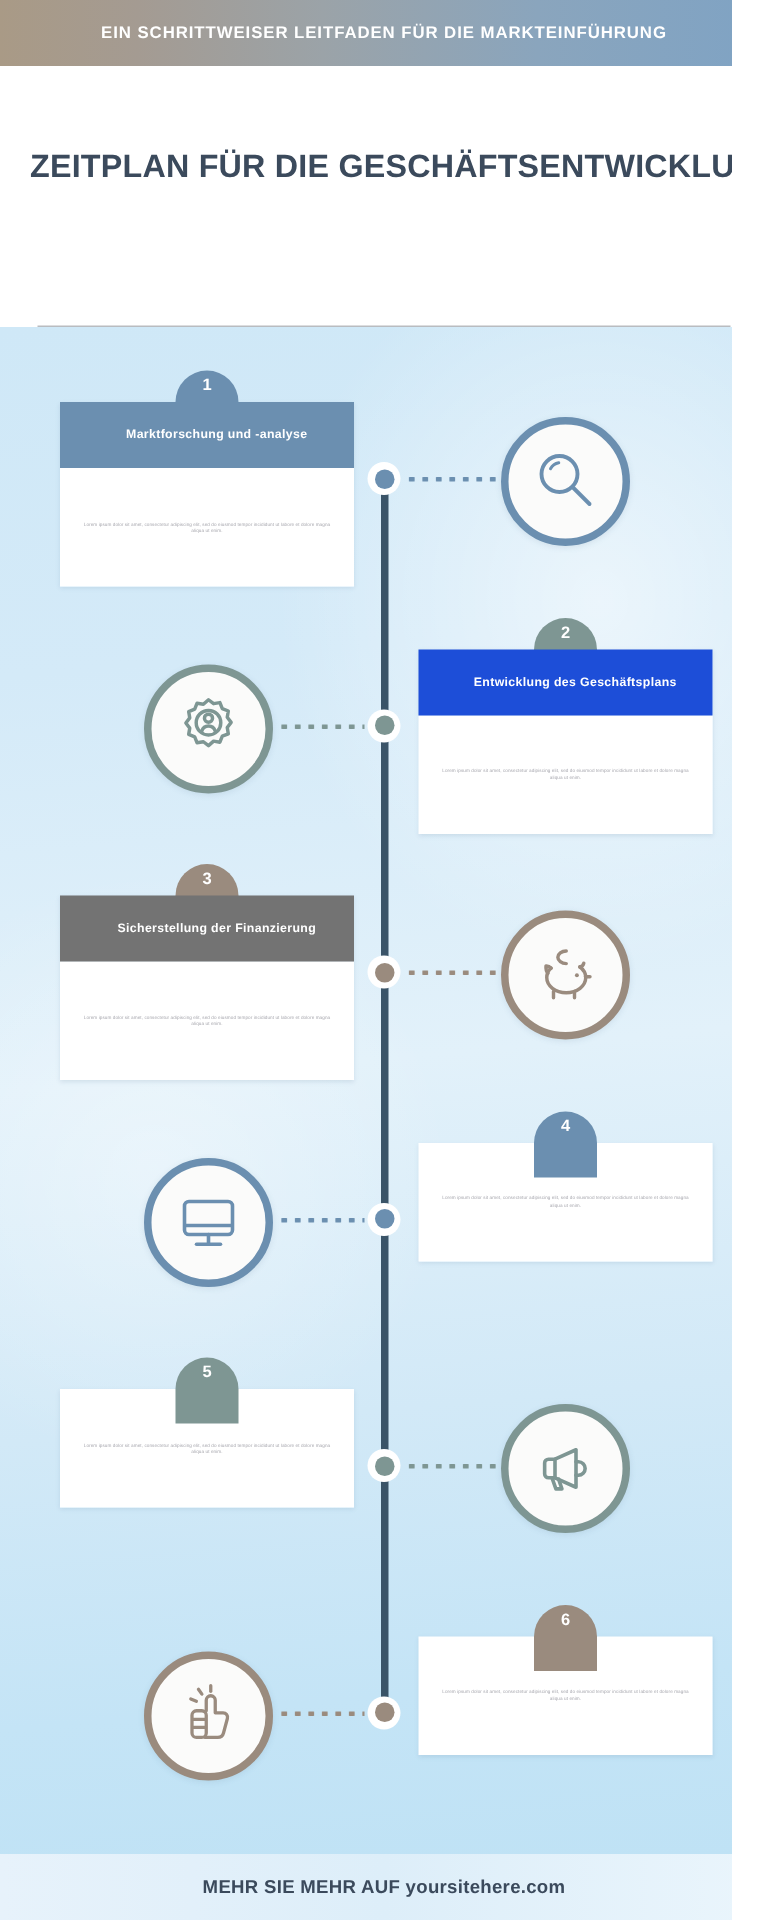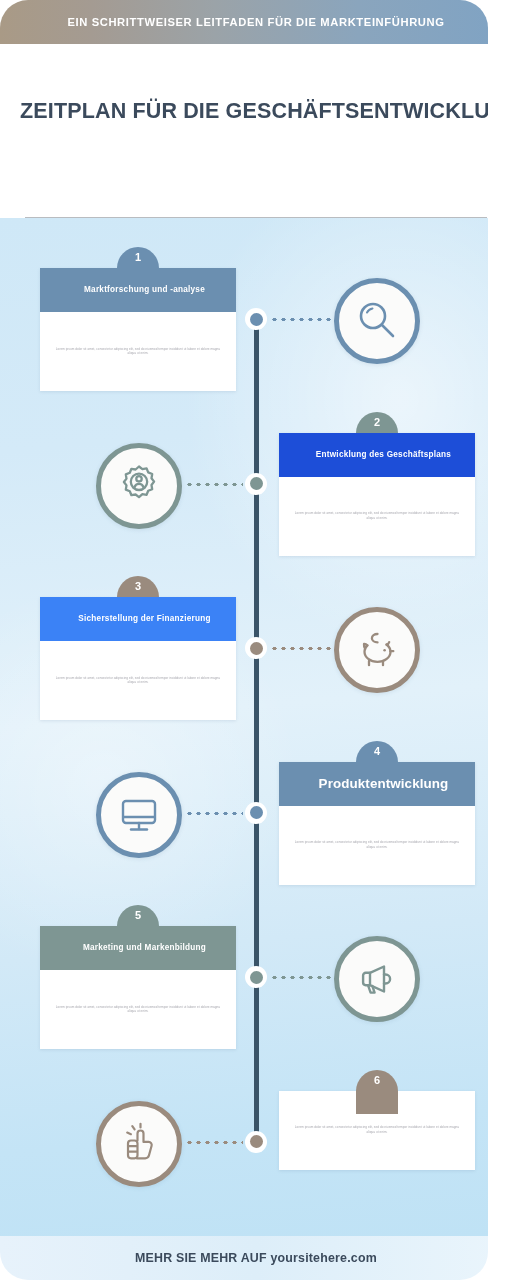--- a/index.html
+++ b/index.html
@@ -2,21 +2,21 @@
 <html><head>
 <meta charset="utf-8">
 <style>
   html,body{margin:0;padding:0;}
   body{
     width:512px;height:1280px;
     font-family:"Liberation Sans", sans-serif;
     background:#ffffff;
     overflow:hidden;
   }
-  .page{position:relative;width:488px;height:1280px;overflow:hidden;border-radius:28px;}
+  .page{position:relative;width:488px;height:1280px;overflow:hidden;}
 
   
   .banner{
     position:absolute;left:0;top:0;width:512px;height:44px;
     background:linear-gradient(90deg,#a99a86 0%,#a49b92 18%,#9ba3a8 42%,#8aa5bd 70%,#7fa3c4 100%);
     display:flex;align-items:center;justify-content:center;
   }
   .banner-text{
     color:#ffffff;font-size:11.2px;font-weight:bold;letter-spacing:.62px;
     text-align:center;white-space:nowrap;
@@ -207,21 +207,21 @@
         <div class="dot" style="top: 472.5px; left: 245px;">
           <i style="background:#7e9693"></i>
         </div>
         <div class="dotline" style="top: 482.5px; color: rgb(126, 150, 147); left: 185px; width: 58px;"></div>
       </div>
       <div class="step" style="top: 0px;">
         <div class="card left" style="top: 597px;">
           <div class="numbadge" style="background:#9a8b7e">
        <span>3</span>
      </div>
-     <div class="card-head " style="background:#3b82f6">
+     <div class="card-head " style="background:#737373">
        <div class="htxt">Sicherstellung der Finanzierung</div>
      </div>
      <div class="card-body">
        <div class="ph">Lorem ipsum dolor sit amet, consectetur adipiscing elit, sed do eiusmod tempor incididunt ut labore et dolore magna aliqua ut enim.</div>
      </div>
         </div>
         <div class="iconcircle right" style="top: 607px; border: 5px solid rgb(154, 139, 126);">
           <span>
             <svg viewBox="0 0 48 48" fill="none" stroke="#9a8b7e" stroke-width="2.3" stroke-linecap="round" stroke-linejoin="round">
               <path d="M33.5 18.5c2.4 1.8 4 4.4 4 7.2 0 5.6-5.8 10.1-13 10.1S11.5 31.3 11.5 25.7c0-2.4 1.1-4.6 2.9-6.3"></path>
@@ -237,23 +237,20 @@
         <div class="dot" style="top: 637px; left: 245px;">
           <i style="background:#9a8b7e"></i>
         </div>
         <div class="dotline" style="top: 647px; color: rgb(154, 139, 126); left: 270px; width: 62px;"></div>
       </div>
       <div class="step" style="top: 0px;">
         <div class="card right" style="top: 761.5px;">
           <div class="numbadge" style="background:#6b8fb0">
        <span>4</span>
      </div>
-     <div class="card-head big" style="background:#6b8fb0">
-       <div class="htxt">Produktentwicklung</div>
-     </div>
      <div class="card-body">
        <div class="ph">Lorem ipsum dolor sit amet, consectetur adipiscing elit, sed do eiusmod tempor incididunt ut labore et dolore magna aliqua ut enim.</div>
      </div>
         </div>
         <div class="iconcircle left" style="top: 771.5px; border: 5px solid rgb(107, 143, 176);">
           <span>
             <svg viewBox="0 0 48 48" fill="none" stroke="#6b8fb0" stroke-width="2.4" stroke-linecap="round" stroke-linejoin="round">
               <rect x="8" y="10" width="32" height="22" rx="3"></rect>
               <line x1="8.8" y1="26" x2="39.2" y2="26"></line>
               <line x1="24" y1="32" x2="24" y2="38"></line>
@@ -263,23 +260,20 @@
         </div>
         <div class="dot" style="top: 801.5px; left: 245px;">
           <i style="background:#6b8fb0"></i>
         </div>
         <div class="dotline" style="top: 811.5px; color: rgb(107, 143, 176); left: 185px; width: 58px;"></div>
       </div>
       <div class="step" style="top: 0px;">
         <div class="card left" style="top: 926px;">
           <div class="numbadge" style="background:#7e9693">
        <span>5</span>
-     </div>
-     <div class="card-head " style="background:#7e9693">
-       <div class="htxt">Marketing und Markenbildung</div>
      </div>
      <div class="card-body">
        <div class="ph">Lorem ipsum dolor sit amet, consectetur adipiscing elit, sed do eiusmod tempor incididunt ut labore et dolore magna aliqua ut enim.</div>
      </div>
         </div>
         <div class="iconcircle right" style="top: 936px; border: 5px solid rgb(126, 150, 147);">
           <span>
             <svg viewBox="0 0 48 48" fill="none" stroke="#7e9693" stroke-width="2.4" stroke-linecap="round" stroke-linejoin="round">
               <path d="M31 11.5v25l-14-6.3V17.8z"></path>
               <path d="M17 17.8h-4.3a2.6 2.6 0 0 0-2.6 2.6v7.2a2.6 2.6 0 0 0 2.6 2.6H17"></path>

